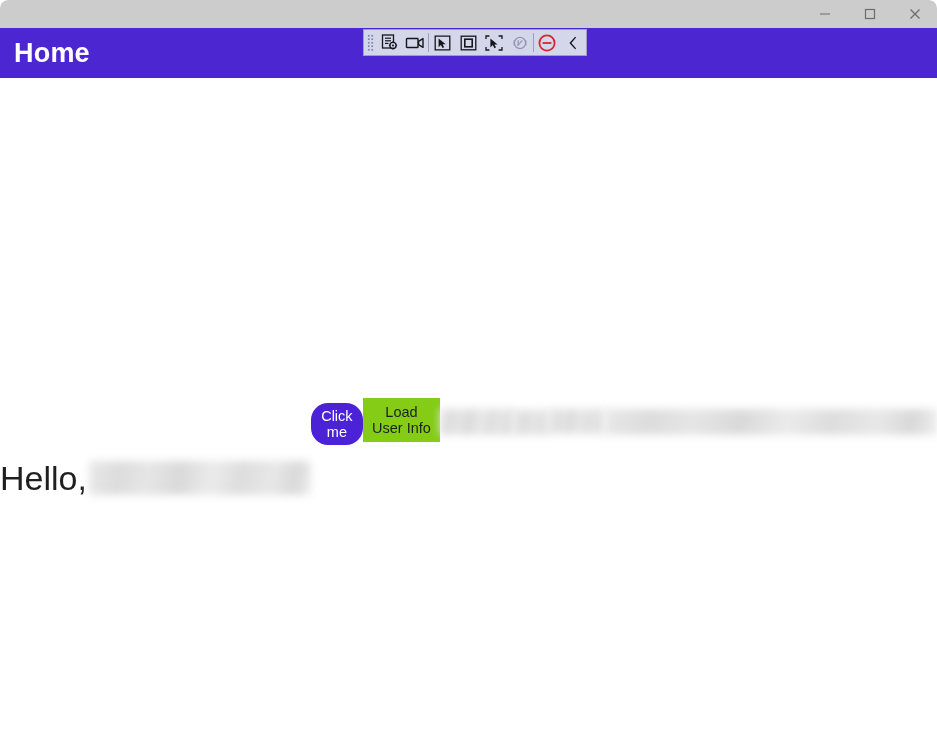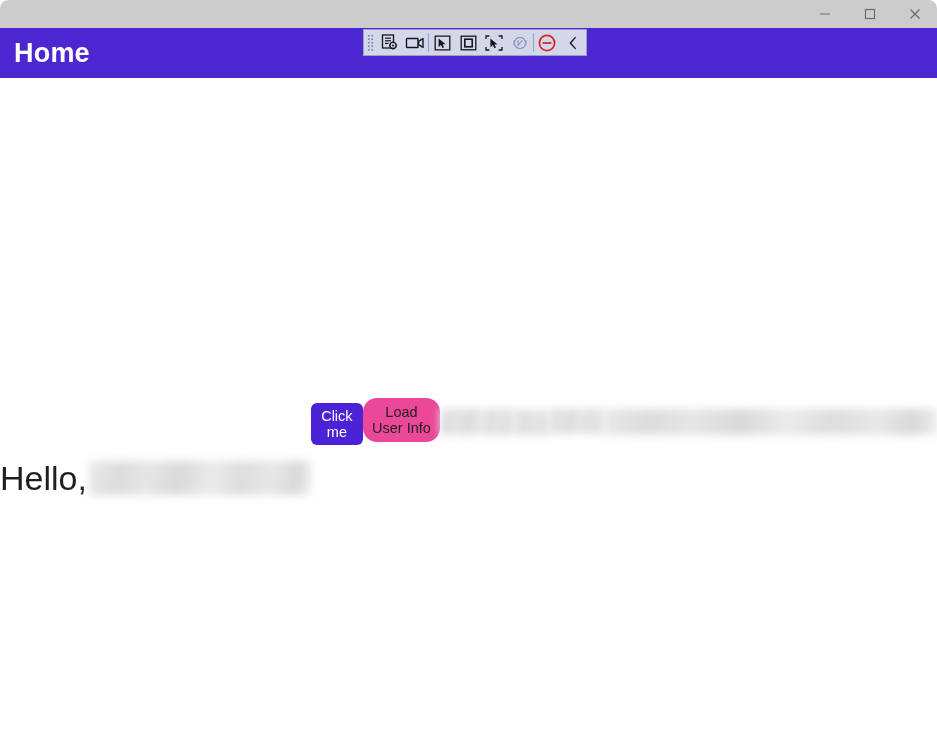--- a/index.html
+++ b/index.html
@@ -154,30 +154,30 @@
     cursor: pointer;
     box-sizing: border-box;
   }
   .btn-primary {
     margin-top: 30px;
     width: 81px;
     height: 42px;
     background: #4b22d5;
     color: #ffffff;
     font-size: 14.5px;
-    border-radius: 6px;
+    border-radius: 17px;
   }
   .btn-secondary {
     margin-top: 21px;
     width: 125px;
     height: 44px;
-    background: #ec4899;
+    background: #84cc16;
     color: #1f1f1f;
     font-size: 14.5px;
-    border-radius: 14px;
+    border-radius: 0;
   }
 
   .info-line {
     border-radius: 1px;
   }
   .info-line-1 { margin-top: 25px; width: 126px; height: 26px; }
   .info-line-2 { margin-top: 26px; width: 63px; height: 25px; }
   .info-line-3 { margin-top: 24px; width: 95px; height: 25px; }
   .info-wide   { margin-top: 25px; width: 576px; height: 26px; }
 

